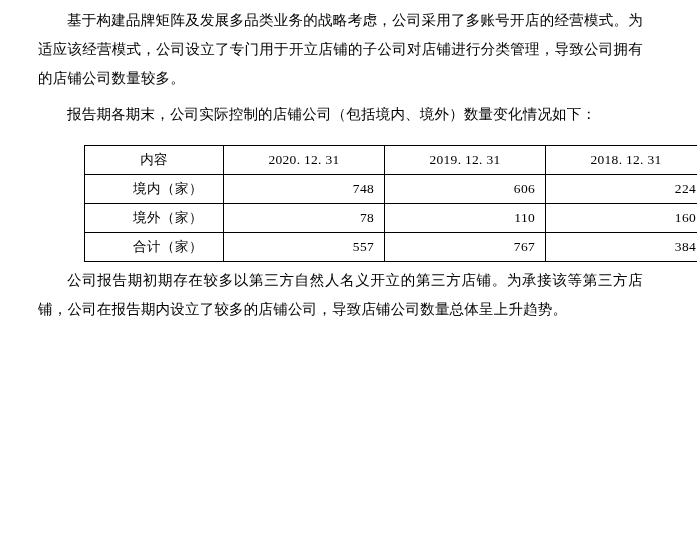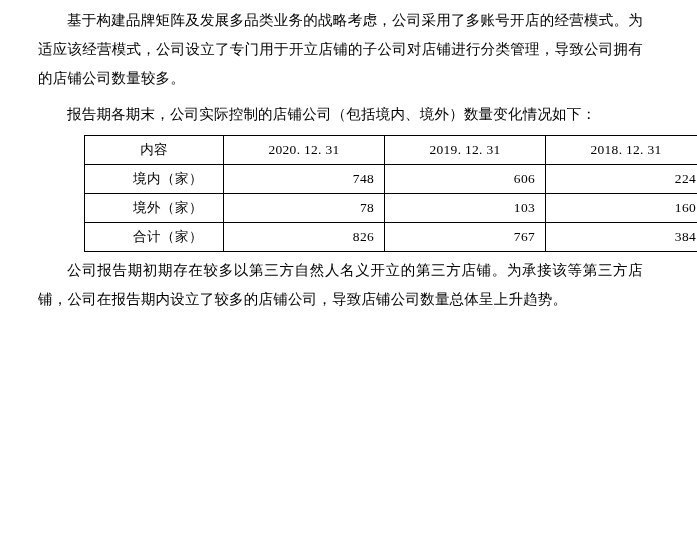--- a/index.html
+++ b/index.html
@@ -28,21 +28,21 @@
   p.para {
     margin: 0 0 7px 0;
     text-indent: 2em;
     font-size: 14.5px;
     line-height: 29px;
     text-align: justify;
     letter-spacing: 0.2px;
     font-family: "Liberation Serif", "DejaVu Serif", serif;
   }
   p.para.tight {
-    margin-bottom: 6px;
+    margin-bottom: 16px;
   }
   .table-wrap {
     margin: 6px 0 4px 46px;
     width: 546px;
   }
   table.data-table {
     border-collapse: collapse;
     width: 546px;
     table-layout: fixed;
     font-size: 13.5px;
@@ -101,26 +101,26 @@
         <tbody>
           <tr>
             <td class="row-label">境内（家）</td>
             <td class="num latin">748</td>
             <td class="num latin">606</td>
             <td class="num latin">224</td>
           </tr>
           <tr>
             <td class="row-label">境外（家）</td>
             <td class="num latin">78</td>
-            <td class="num latin">103</td>
+            <td class="num latin">110</td>
             <td class="num latin">160</td>
           </tr>
           <tr>
             <td class="row-label">合计（家）</td>
-            <td class="num latin">826</td>
+            <td class="num latin">557</td>
             <td class="num latin">767</td>
             <td class="num latin">384</td>
           </tr>
         </tbody>
       </table>
     </div>
 
     <p class="para">公司报告期初期存在较多以第三方自然人名义开立的第三方店铺。为承接该等第三方店铺，公司在报告期内设立了较多的店铺公司，导致店铺公司数量总体呈上升趋势。</p>
 
 

